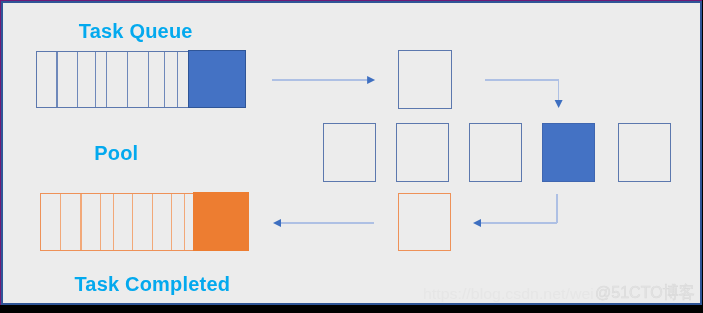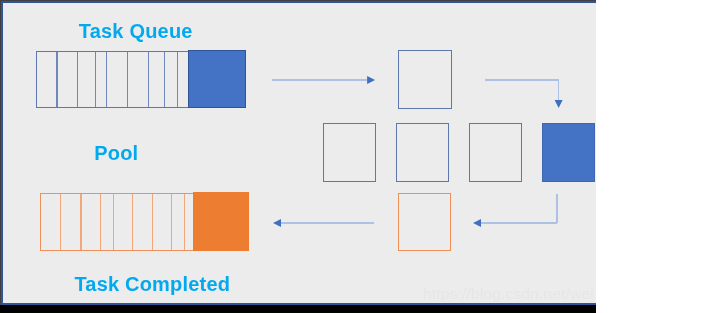--- a/index.html
+++ b/index.html
@@ -1,18 +1,18 @@
 <!DOCTYPE html>
 <html><head>
 <meta charset="utf-8">
 <style>
   html,body{margin:0;padding:0;background:#FFF;}
   body{width:703px;height:313px;overflow:hidden;
        font-family:"Liberation Sans","DejaVu Sans",sans-serif;}
-  #stage{position:relative;width:596px;height:313px;background:#404040;overflow:hidden;}
+  #stage{position:relative;width:703px;height:313px;background:#701a75;overflow:hidden;}
   #frame{position:absolute;left:1px;top:1px;width:701px;height:304px;
          background:#ECECEC;border:2px solid #2F5597;box-sizing:border-box;}
   .lbl{position:absolute;color:#03A9EE;font-weight:bold;white-space:nowrap;
        letter-spacing:.2px;}
   .bar{position:absolute;box-sizing:border-box;}
   .cellline{position:absolute;top:0;bottom:0;width:2px;}
   .fill{position:absolute;top:0;bottom:0;}
   .sq{position:absolute;box-sizing:border-box;}
   svg.ar{position:absolute;overflow:visible;}
   .wm{position:absolute;white-space:nowrap;}

